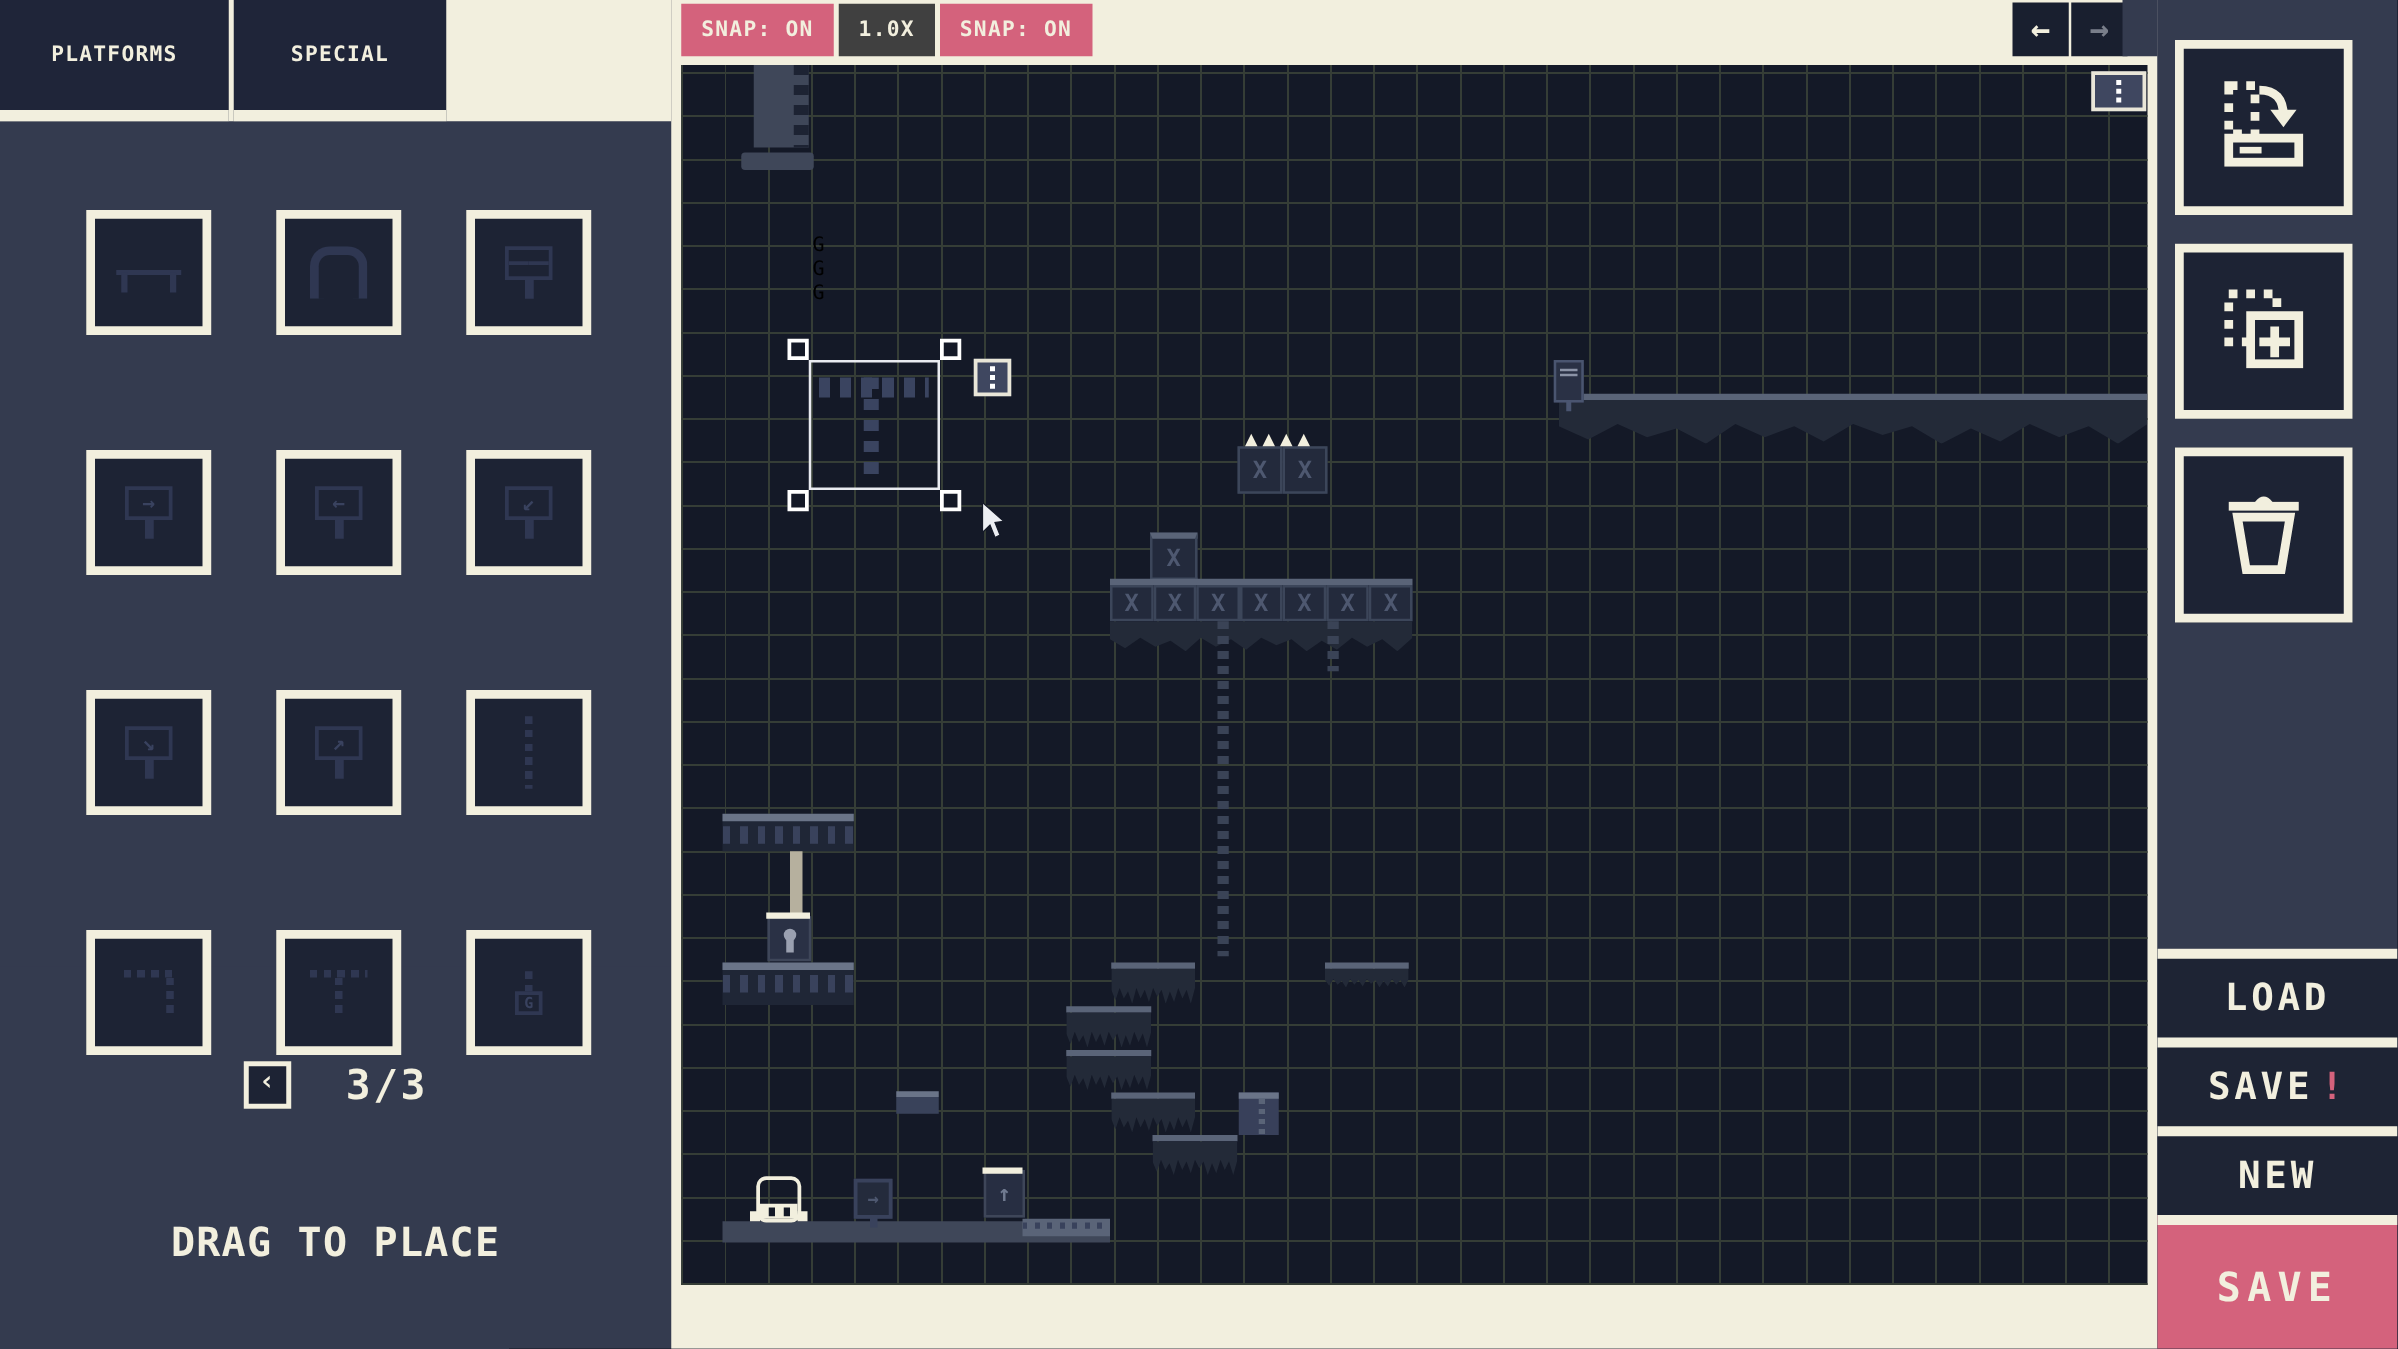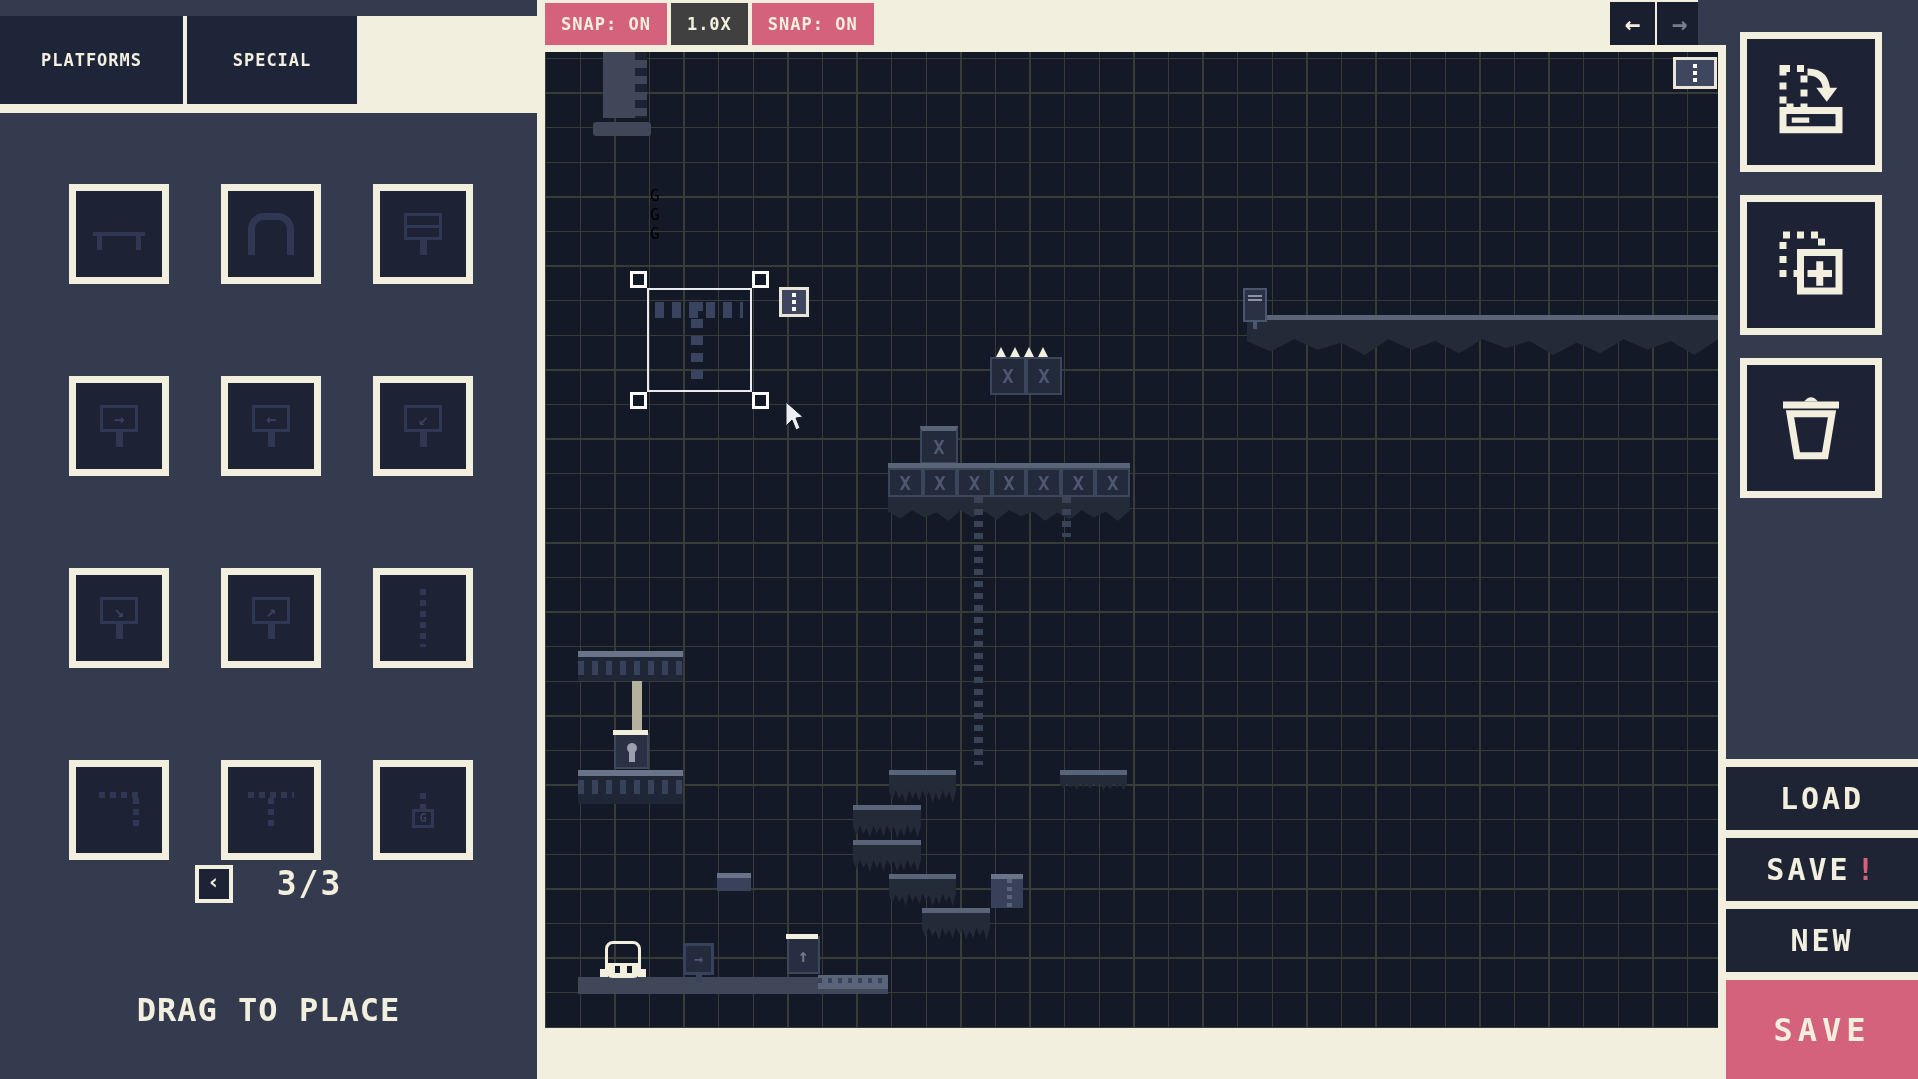--- a/index.html
+++ b/index.html
@@ -1,21 +1,21 @@
 <!DOCTYPE html>
 <html><head>
 <meta charset="utf-8">
 <style>
   * { margin:0; padding:0; box-sizing:border-box; }
   html,body { width:1918px; height:1079px; overflow:hidden; background:#10141f;
     font-family:"DejaVu Sans Mono", monospace; }
   .app { position:relative; width:1918px; height:1079px; background:#343b4f; }
 
   
-  .left-sidebar { position:absolute; left:0; top:16px; width:537px; height:773px;
+  .left-sidebar { position:absolute; left:0; top:0; width:537px; height:773px;
     background:#343b4f; }
   .tabs { position:absolute; left:0; top:0; width:537px; height:97px;
     background:#f2efde; display:flex; gap:4px; }
   .tab { flex:0 0 auto; background:#1f2539; color:#f2efde; display:flex;
     align-items:center; justify-content:center; font-weight:bold; font-size:17px;
     letter-spacing:1px; border-bottom:9px solid #f2efde; cursor:pointer; }
   .tab.active { background:#343b4f; border-bottom:none; }
   .tab:nth-child(1){ width:183px; }
   .tab:nth-child(2){ width:170px; }
   .tab:nth-child(3){ width:174px;text-decoration:underline; }

